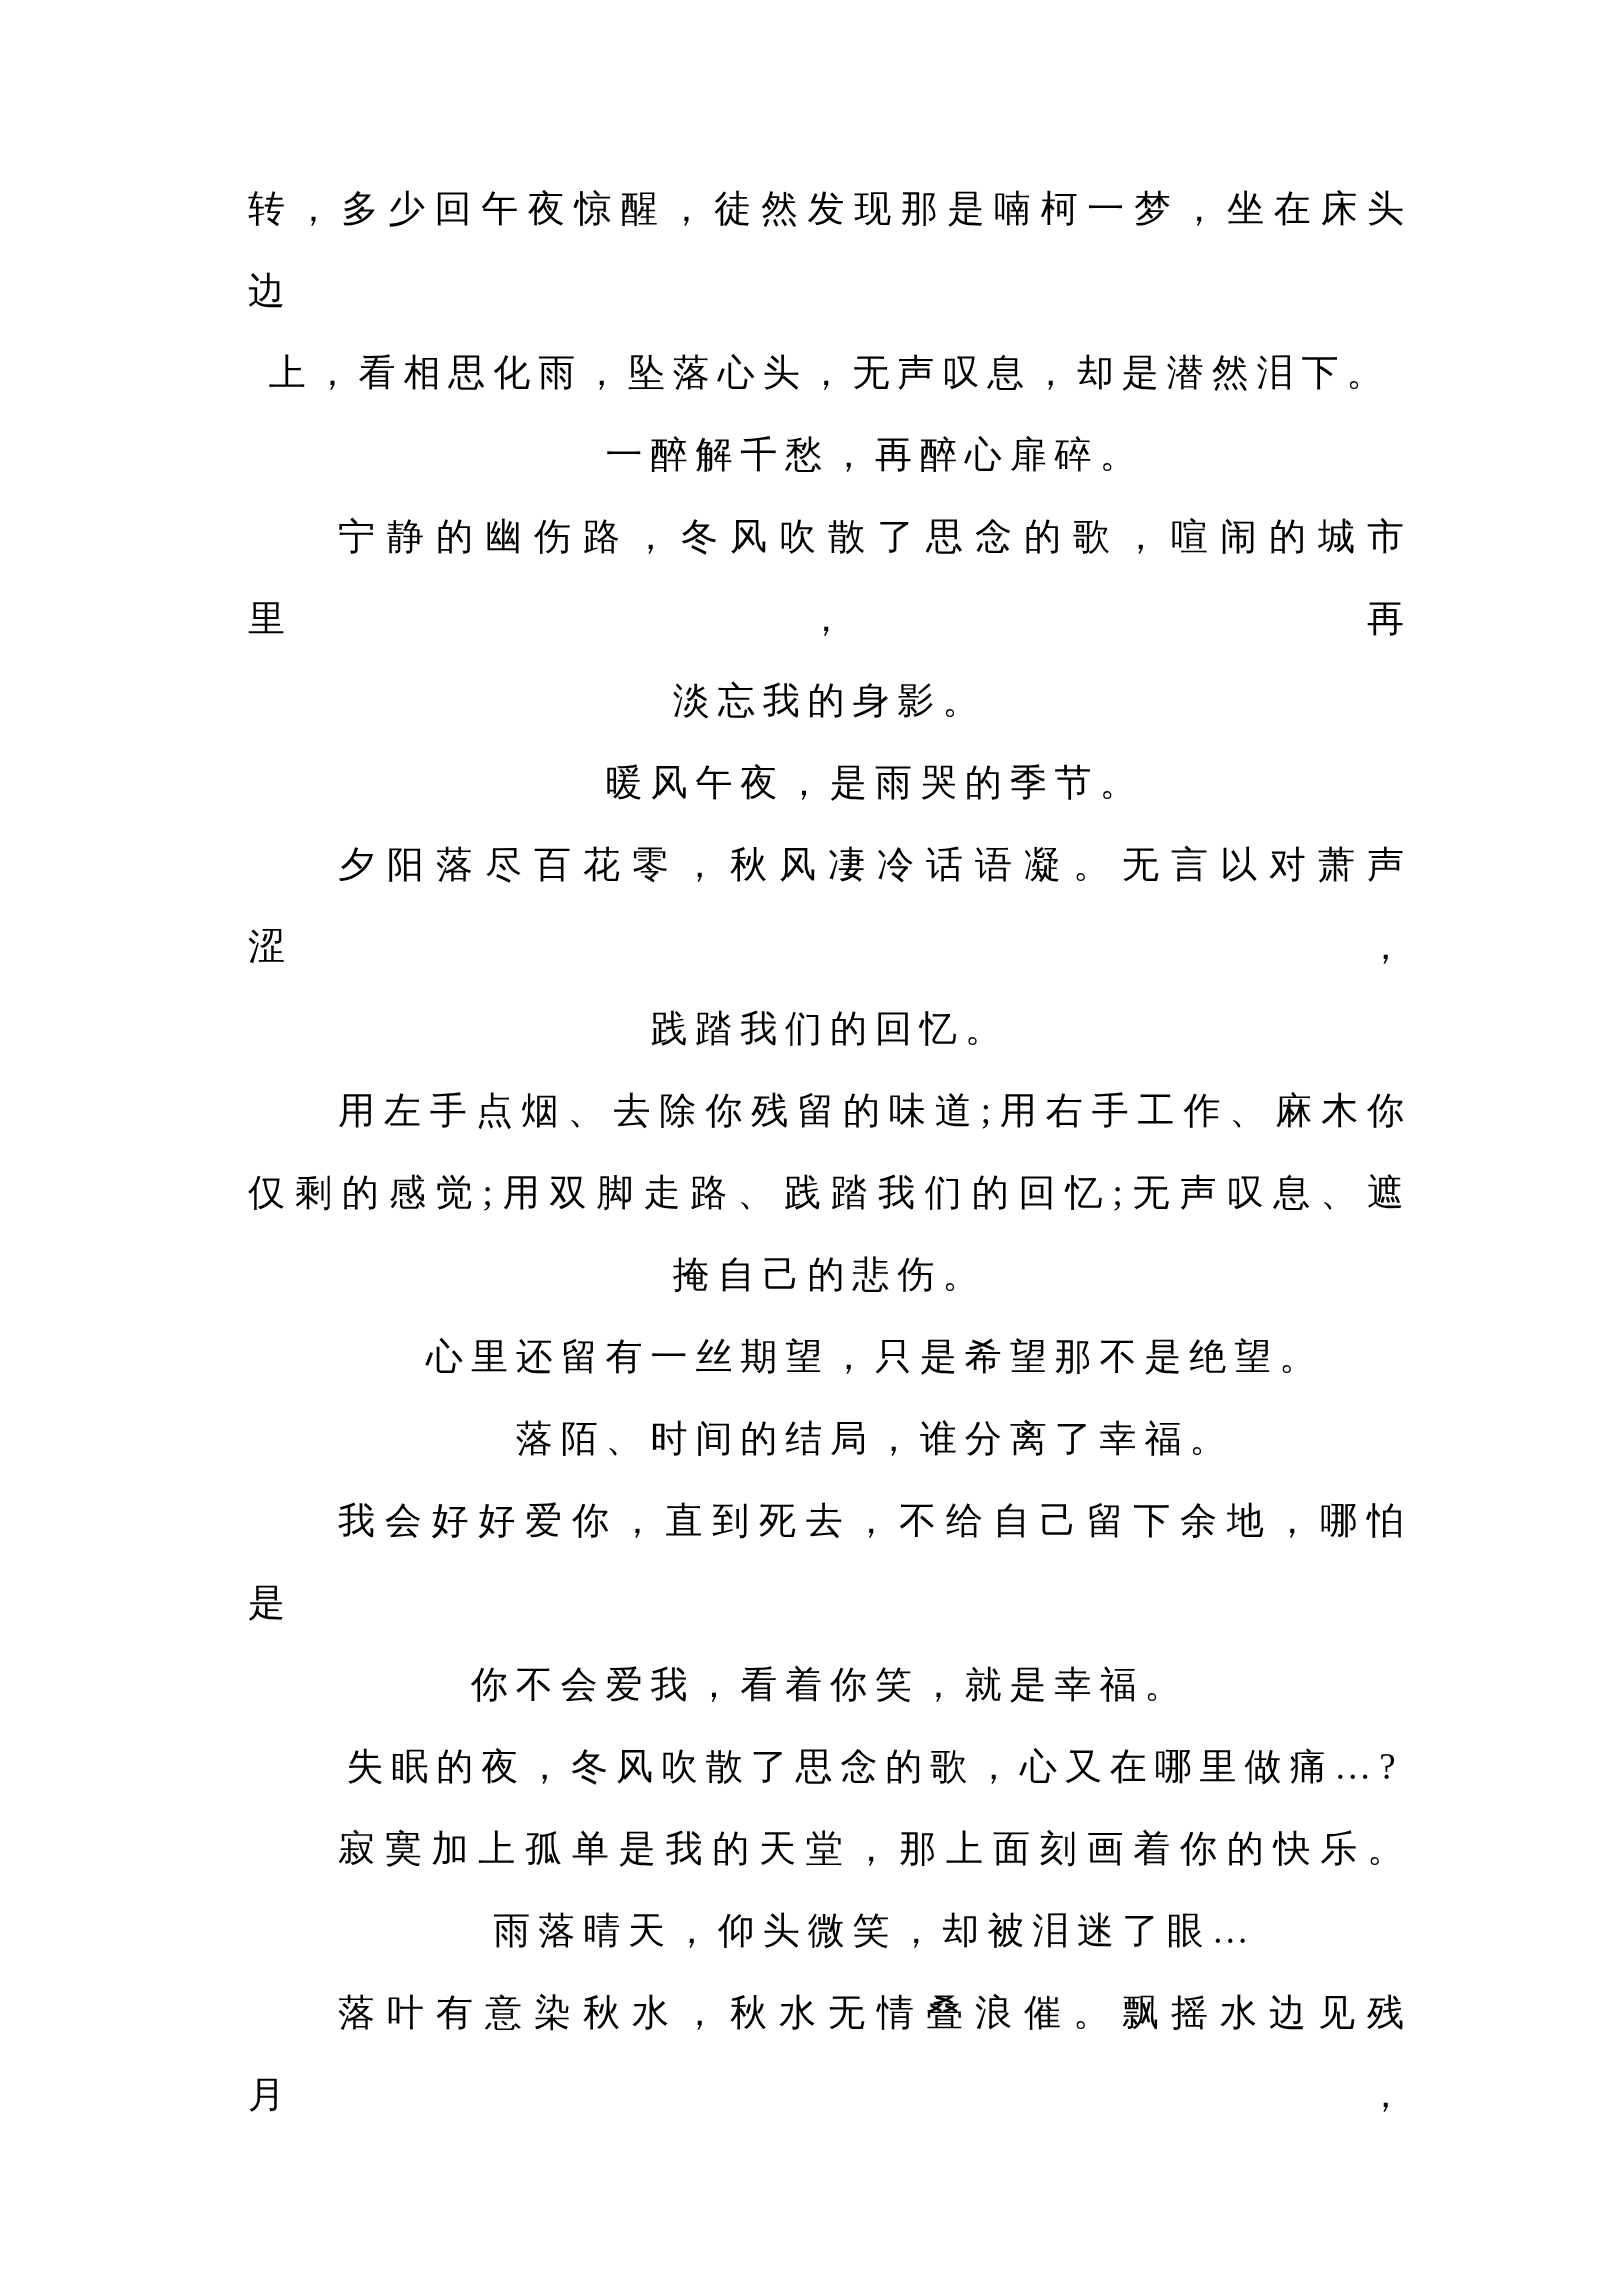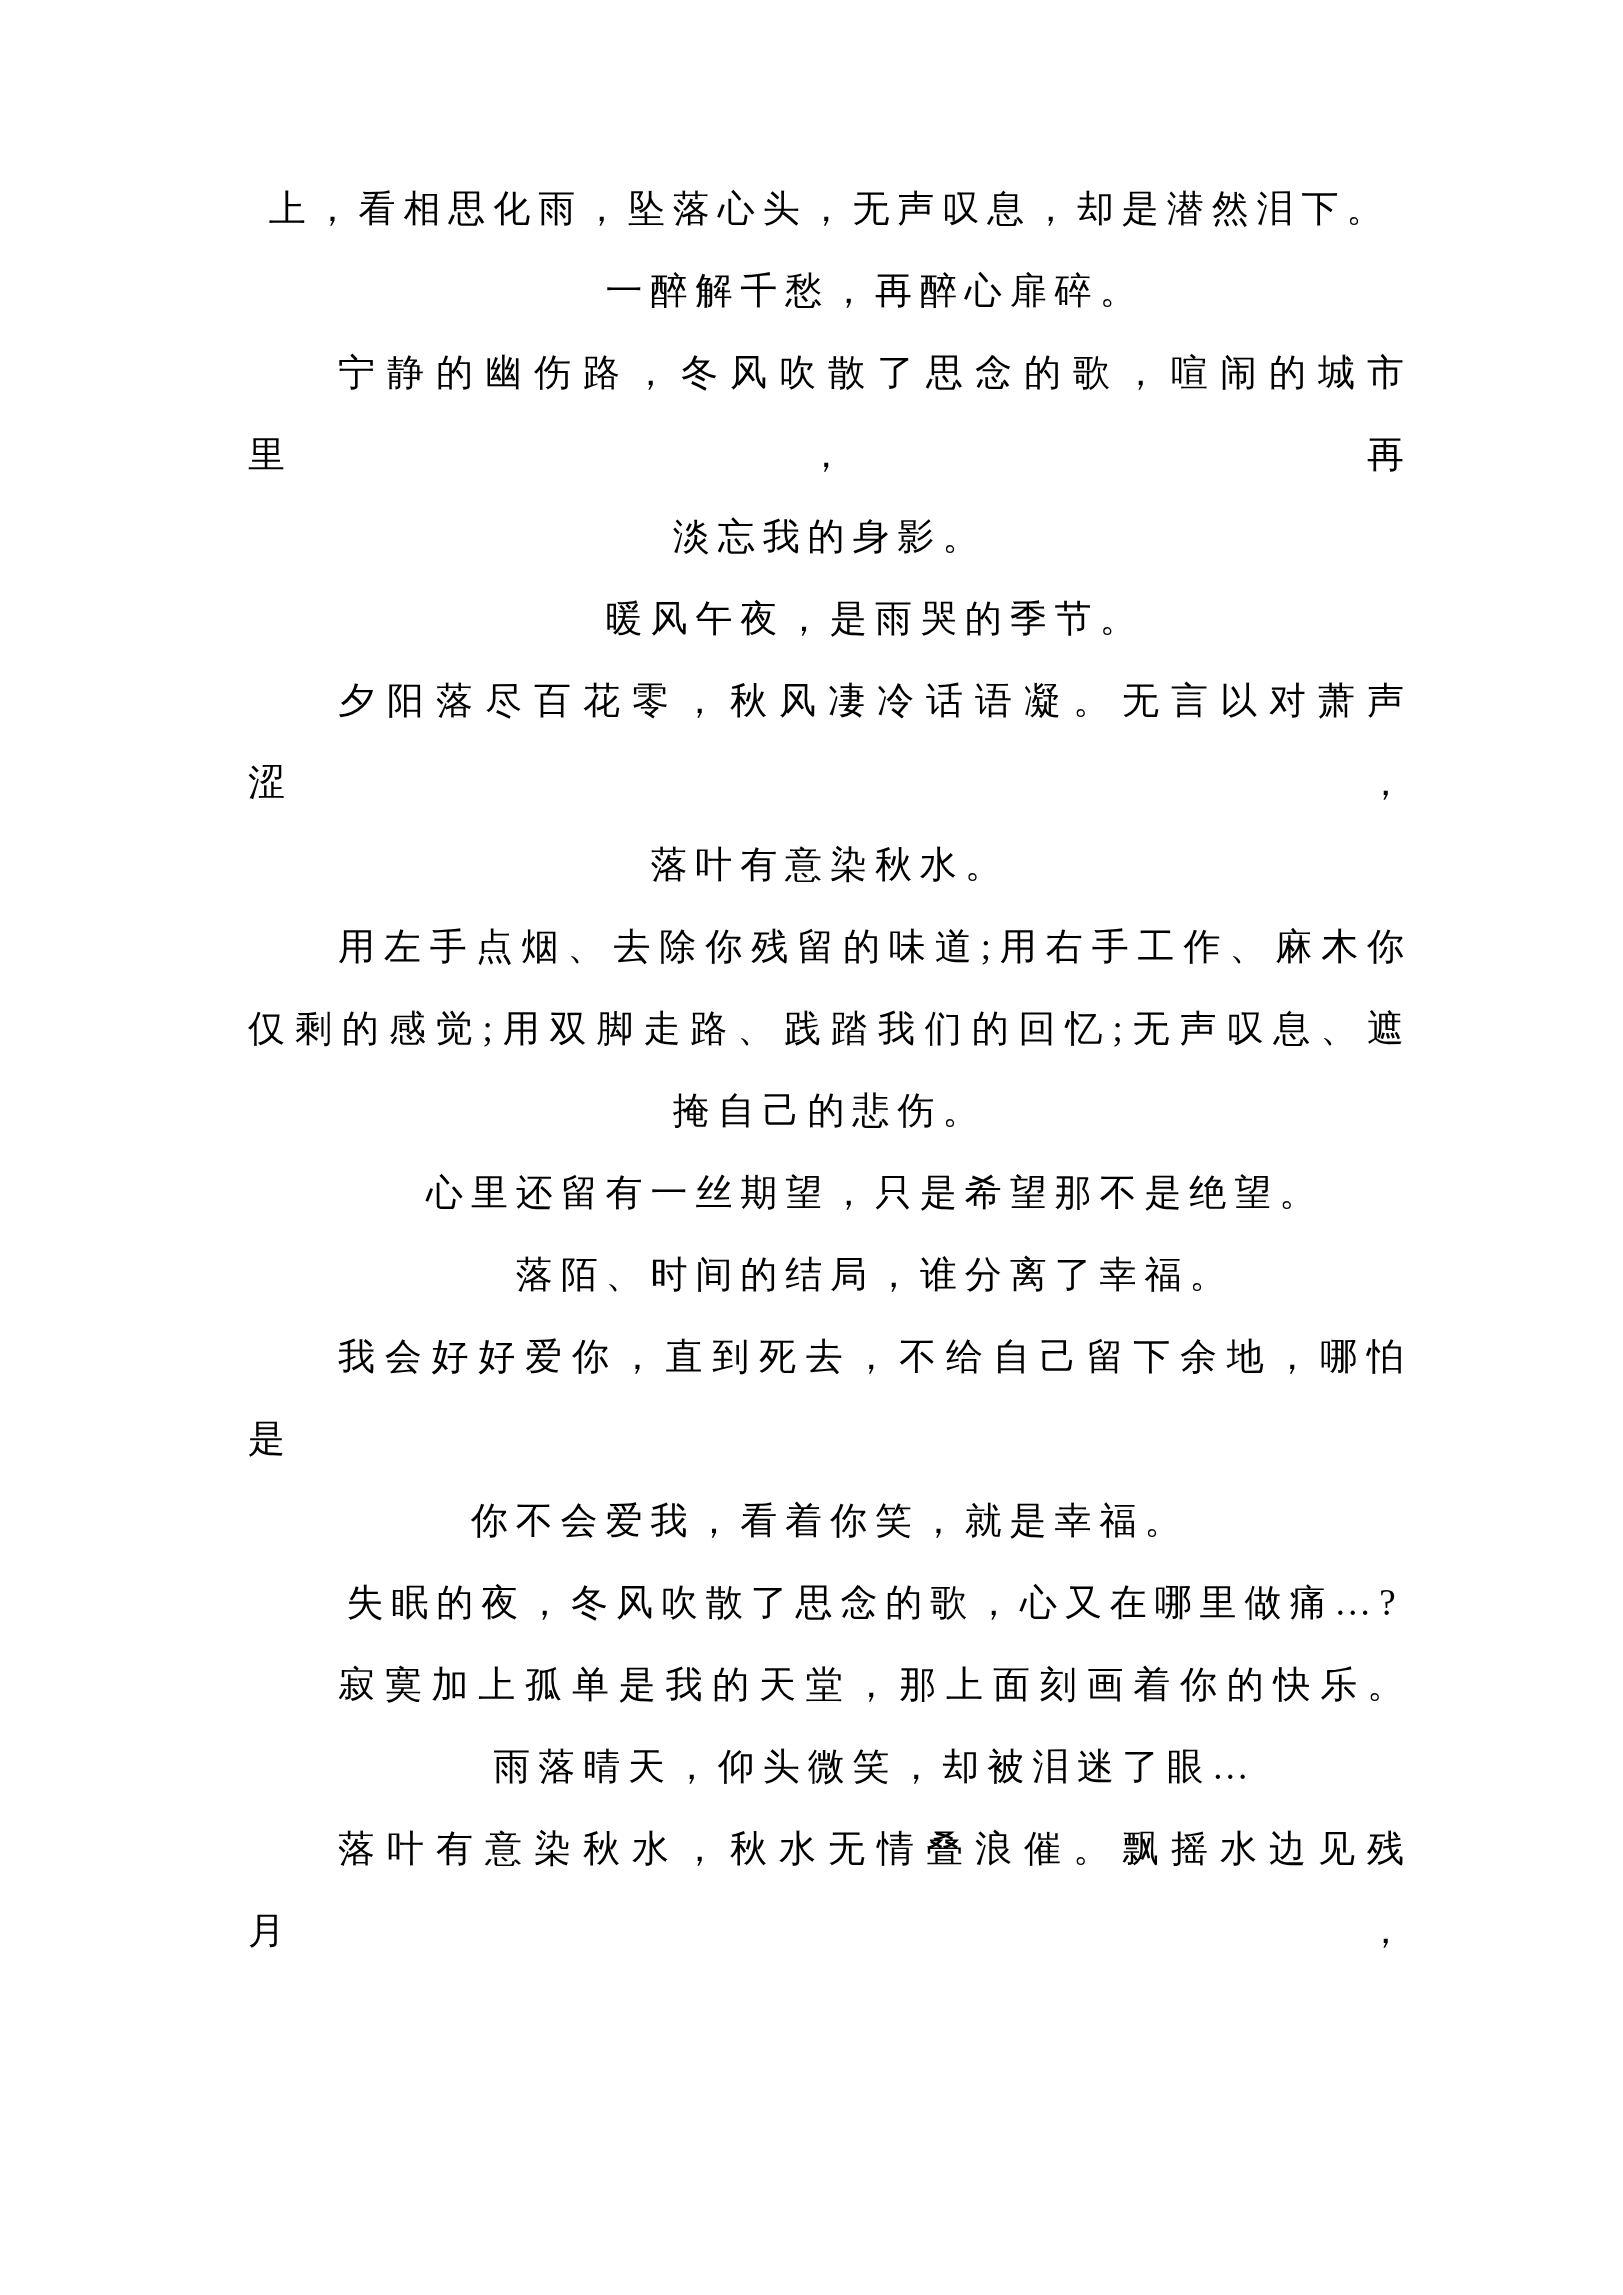--- a/index.html
+++ b/index.html
@@ -37,27 +37,28 @@
     text-align: justify;
     text-align-last: justify;
     text-justify: inter-character;
   }
 </style>
 </head>
 <body>
 
 <div class="page">
   <div class="content" id="doc-content">
+      <div class="line fill">转，多少回午夜惊醒，徒然发现那是喃柯一梦，坐在床头边</div>
       <div class="line">上，看相思化雨，坠落心头，无声叹息，却是潜然泪下。</div>
       <div class="line indent">一醉解千愁，再醉心扉碎。</div>
       <div class="line indent fill">宁静的幽伤路，冬风吹散了思念的歌，喧闹的城市里，再</div>
       <div class="line">淡忘我的身影。</div>
       <div class="line indent">暖风午夜，是雨哭的季节。</div>
       <div class="line indent fill">夕阳落尽百花零，秋风凄冷话语凝。无言以对萧声涩，</div>
-      <div class="line">落叶有意染秋水。</div>
+      <div class="line">践踏我们的回忆。</div>
       <div class="line indent fill">用左手点烟、去除你残留的味道;用右手工作、麻木你</div>
       <div class="line fill">仅剩的感觉;用双脚走路、践踏我们的回忆;无声叹息、遮</div>
       <div class="line">掩自己的悲伤。</div>
       <div class="line indent">心里还留有一丝期望，只是希望那不是绝望。</div>
       <div class="line indent">落陌、时间的结局，谁分离了幸福。</div>
       <div class="line indent fill">我会好好爱你，直到死去，不给自己留下余地，哪怕是</div>
       <div class="line">你不会爱我，看着你笑，就是幸福。</div>
       <div class="line indent">失眠的夜，冬风吹散了思念的歌，心又在哪里做痛…?</div>
       <div class="line indent fill">寂寞加上孤单是我的天堂，那上面刻画着你的快乐。</div>
       <div class="line indent">雨落晴天，仰头微笑，却被泪迷了眼…</div>

